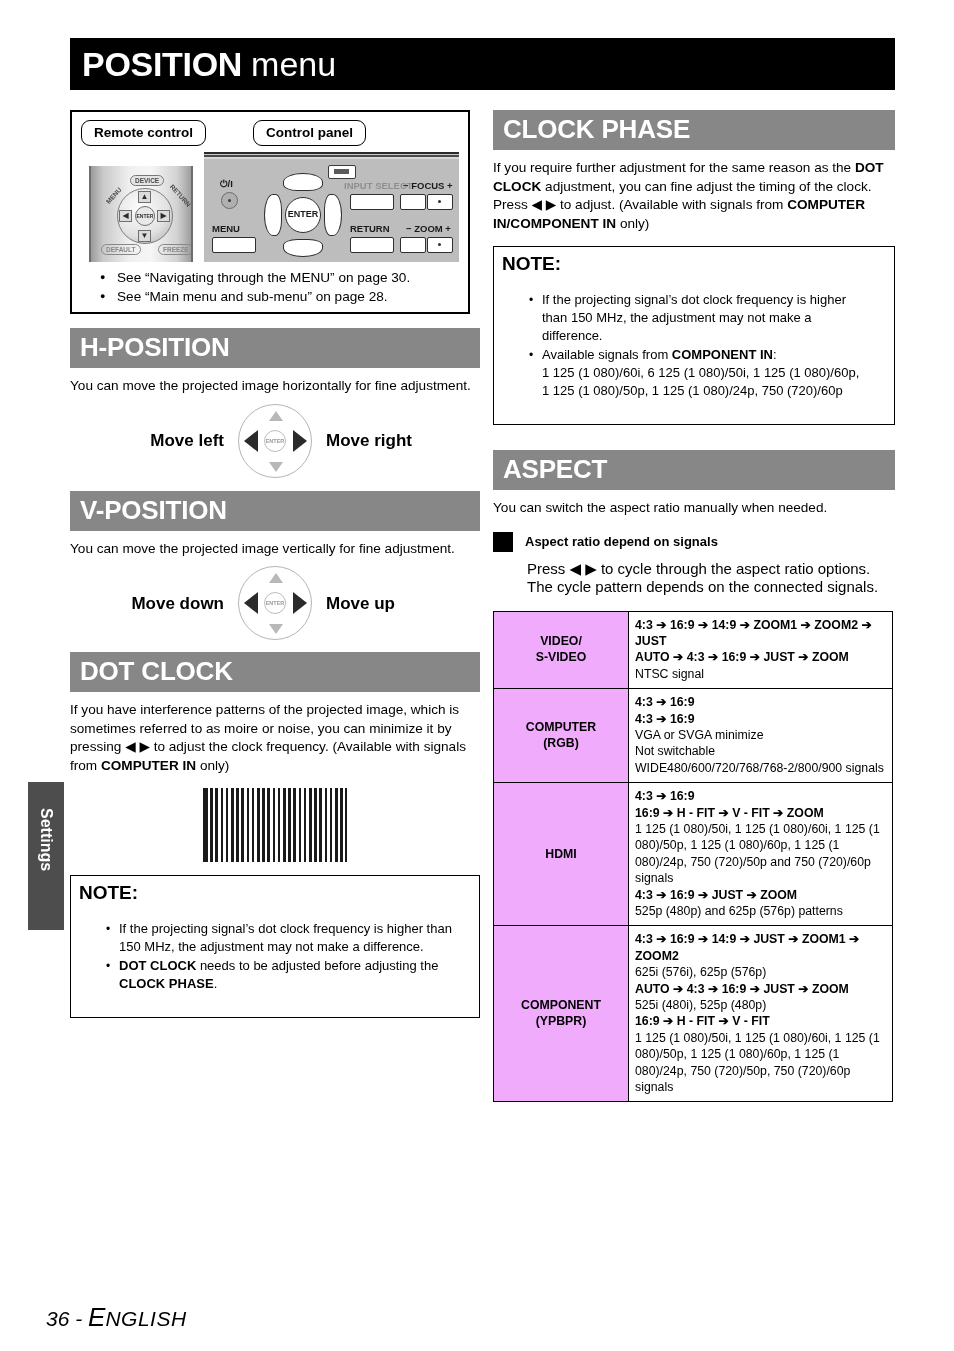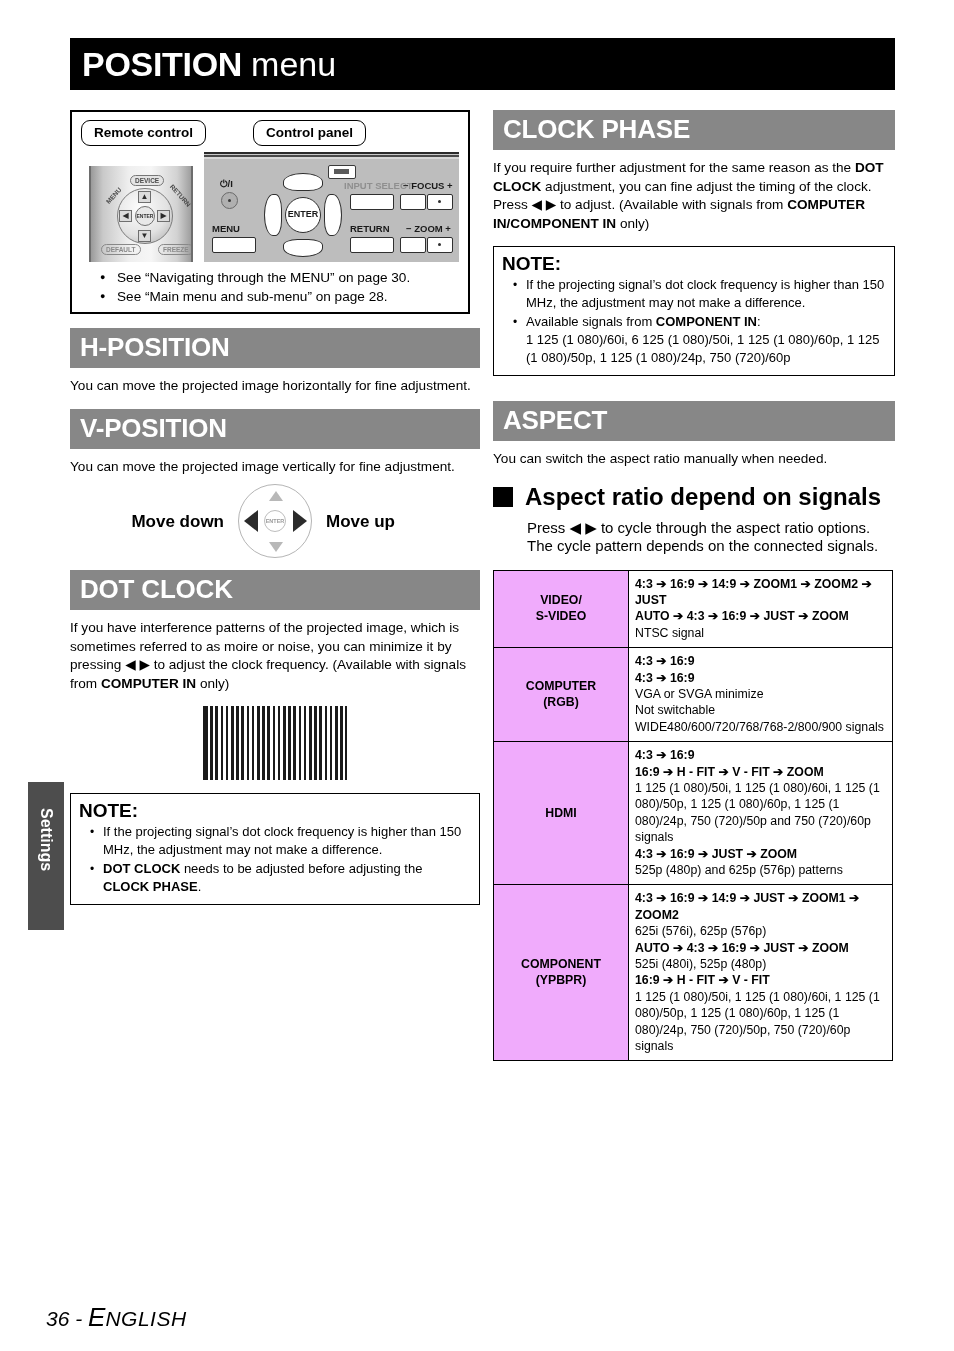--- a/index.html
+++ b/index.html
@@ -335,21 +335,21 @@
 
   
   .note-box {
     border: 1.6px solid #000;
     box-sizing: border-box;
     padding: 5px 8px 8px 8px;
     margin-top: 13px;
     background: #fff;
   }
   .note-title { font-size: 19px; font-weight: bold; line-height: 23px; }
-  .note-list { margin: 0; padding: 0; list-style: none; }
+  .note-list { margin: 16px; padding: 0; list-style: none; }
   .note-list > li {
     font-size: 13px;
     line-height: 18px;
     position: relative;
     padding-left: 24px;
     margin-top: 1px;
   }
   .note-list > li::before {
     content: "\2022";
     position: absolute;
@@ -362,21 +362,21 @@
   
   .sub-head {
     display: flex;
     align-items: center;
     gap: 12px;
     margin-top: 14px;
   }
   .sub-head .sq {
     width: 20px; height: 20px; background: #000; flex: 0 0 auto;
   }
-  .sub-head .txt { font-size: 24px; font-weight: bold; }
+  .sub-head .txt { font-size: 13px; font-weight: bold; }
   .sub-body {
     font-size: 15px;
     line-height: 18.5px;
     margin: 8px 0 0 34px;
   }
 
   
   .asp-table {
     border-collapse: collapse;
     width: 400px;
@@ -487,20 +487,31 @@
     </div>
 
     <ul class="see-list">
       <li>See “Navigating through the MENU” on page 30.</li>
       <li>See “Main menu and sub-menu” on page 28.</li>
     </ul>
   </div>
 
   <div class="sec-head" style="margin-top:14px;">H-POSITION</div>
   <div class="body-text">You can move the projected image horizontally for fine adjustment.</div>
+  <div class="dirfig">
+    <div class="caption left">Move left</div>
+    <div class="dir-pad">
+      <div class="tri up"></div>
+      <div class="tri down"></div>
+      <div class="tri left"></div>
+      <div class="tri right"></div>
+      <div class="enter">ENTER</div>
+    </div>
+    <div class="caption right">Move right</div>
+  </div>
 
   <div class="sec-head" style="margin-top:13px;">V-POSITION</div>
   <div class="body-text">You can move the projected image vertically for fine adjustment.</div>
   <div class="dirfig">
     <div class="caption left">Move down</div>
     <div class="dir-pad">
       <div class="tri up"></div>
       <div class="tri down"></div>
       <div class="tri left"></div>
       <div class="tri right"></div>

